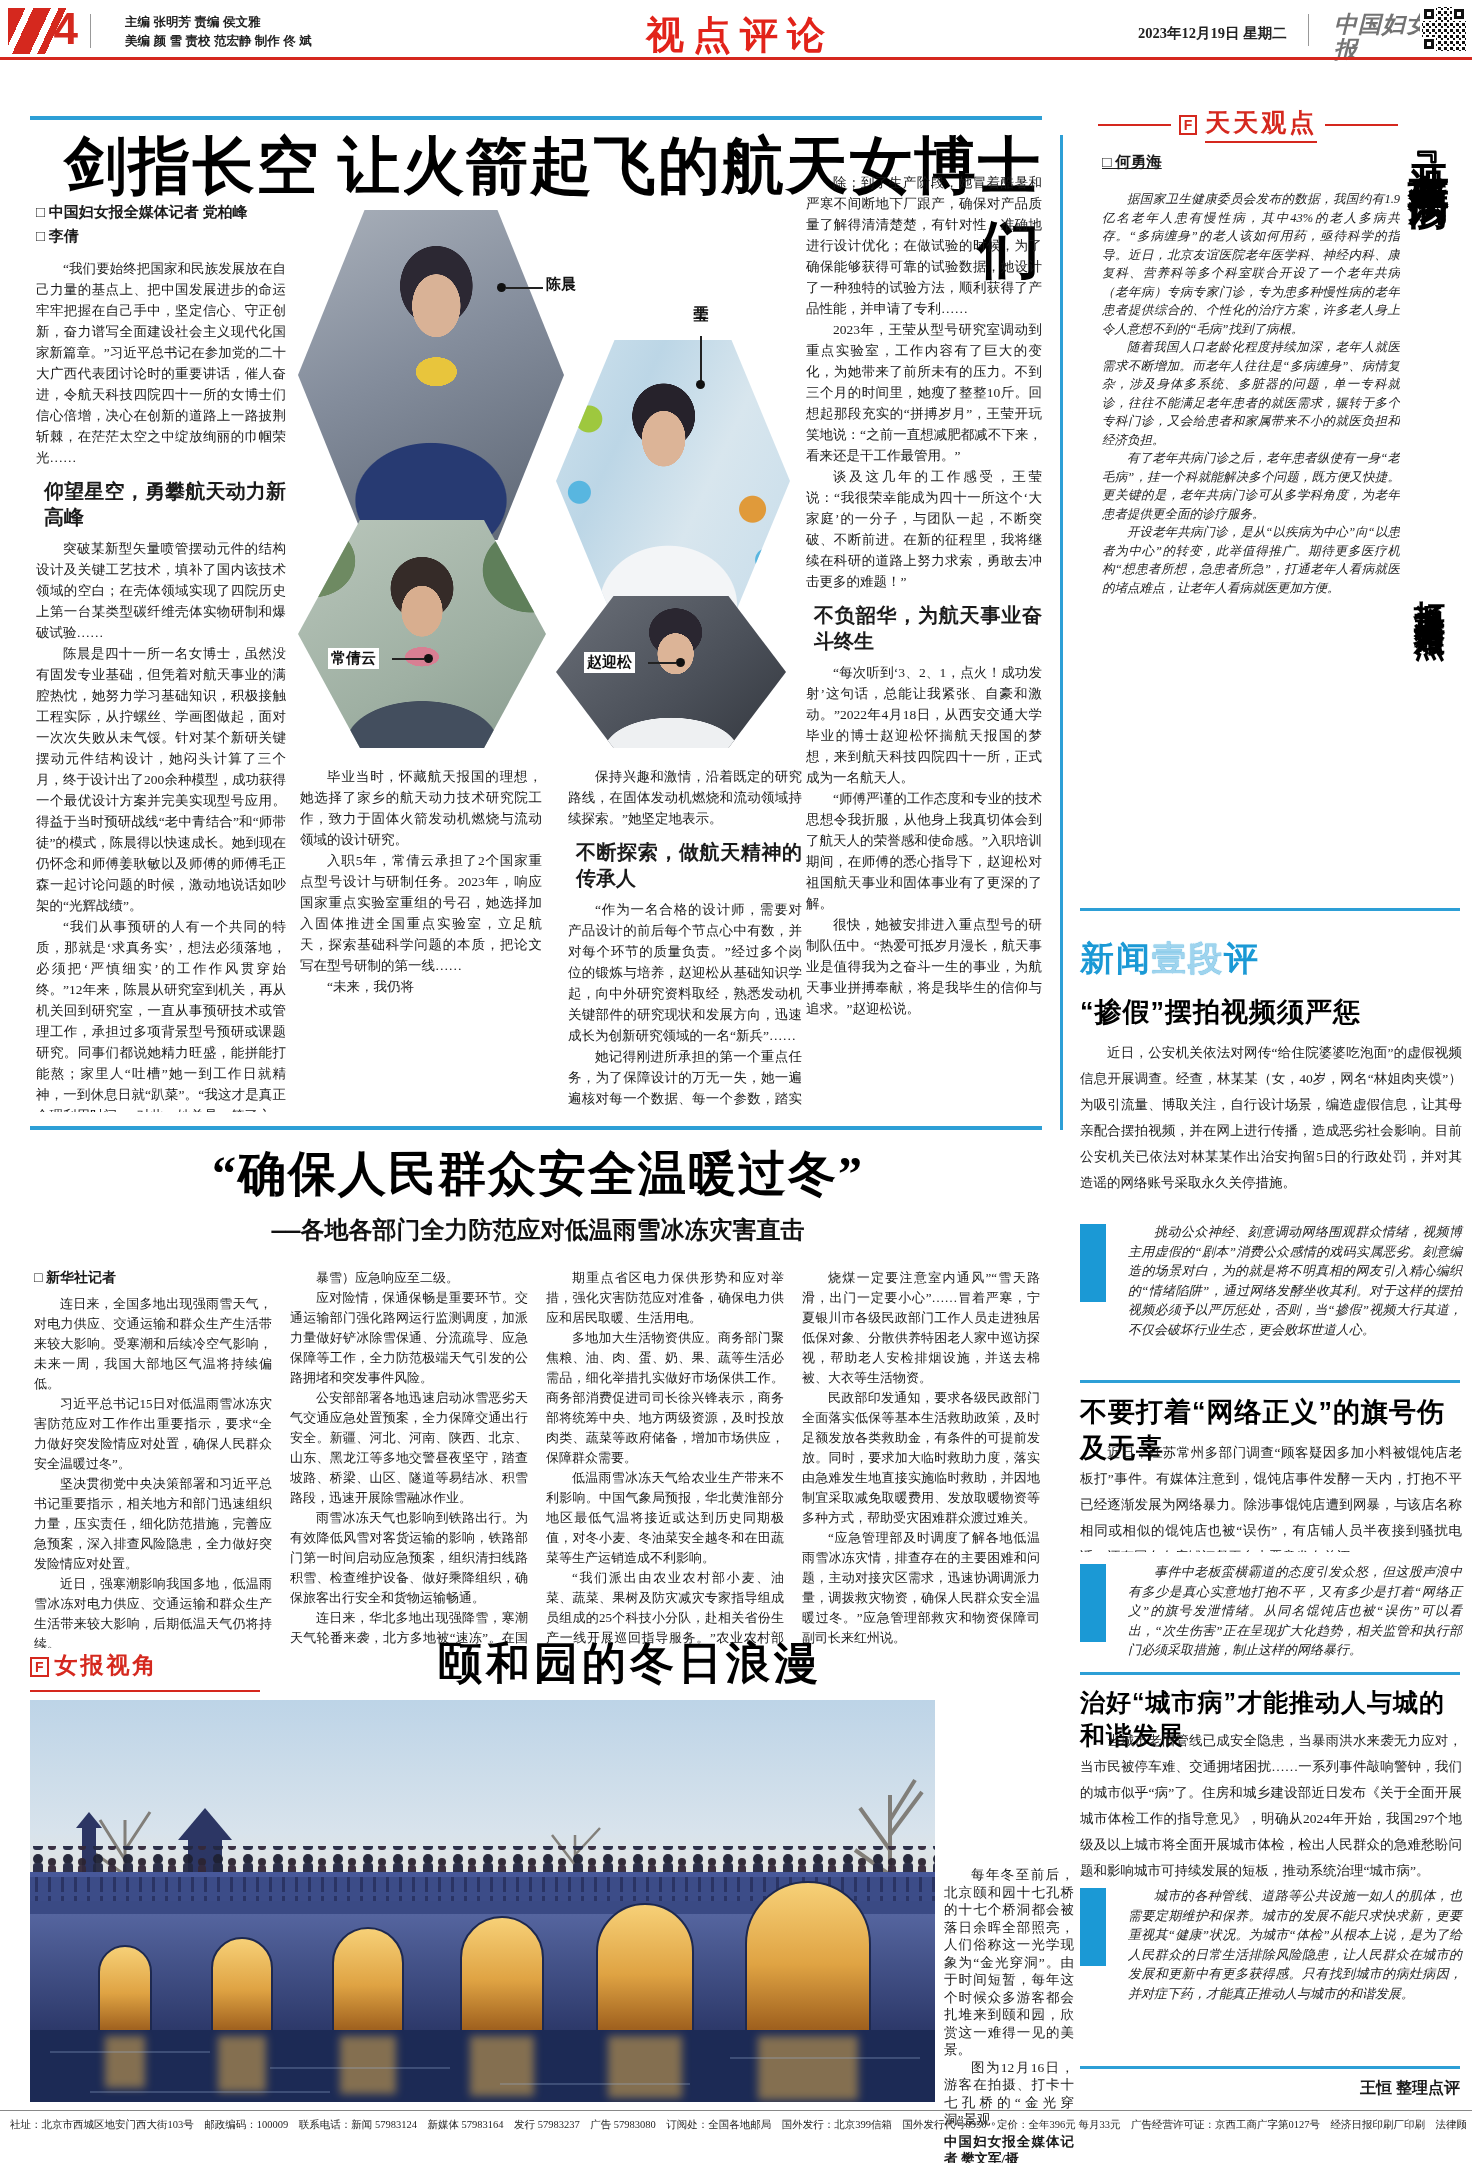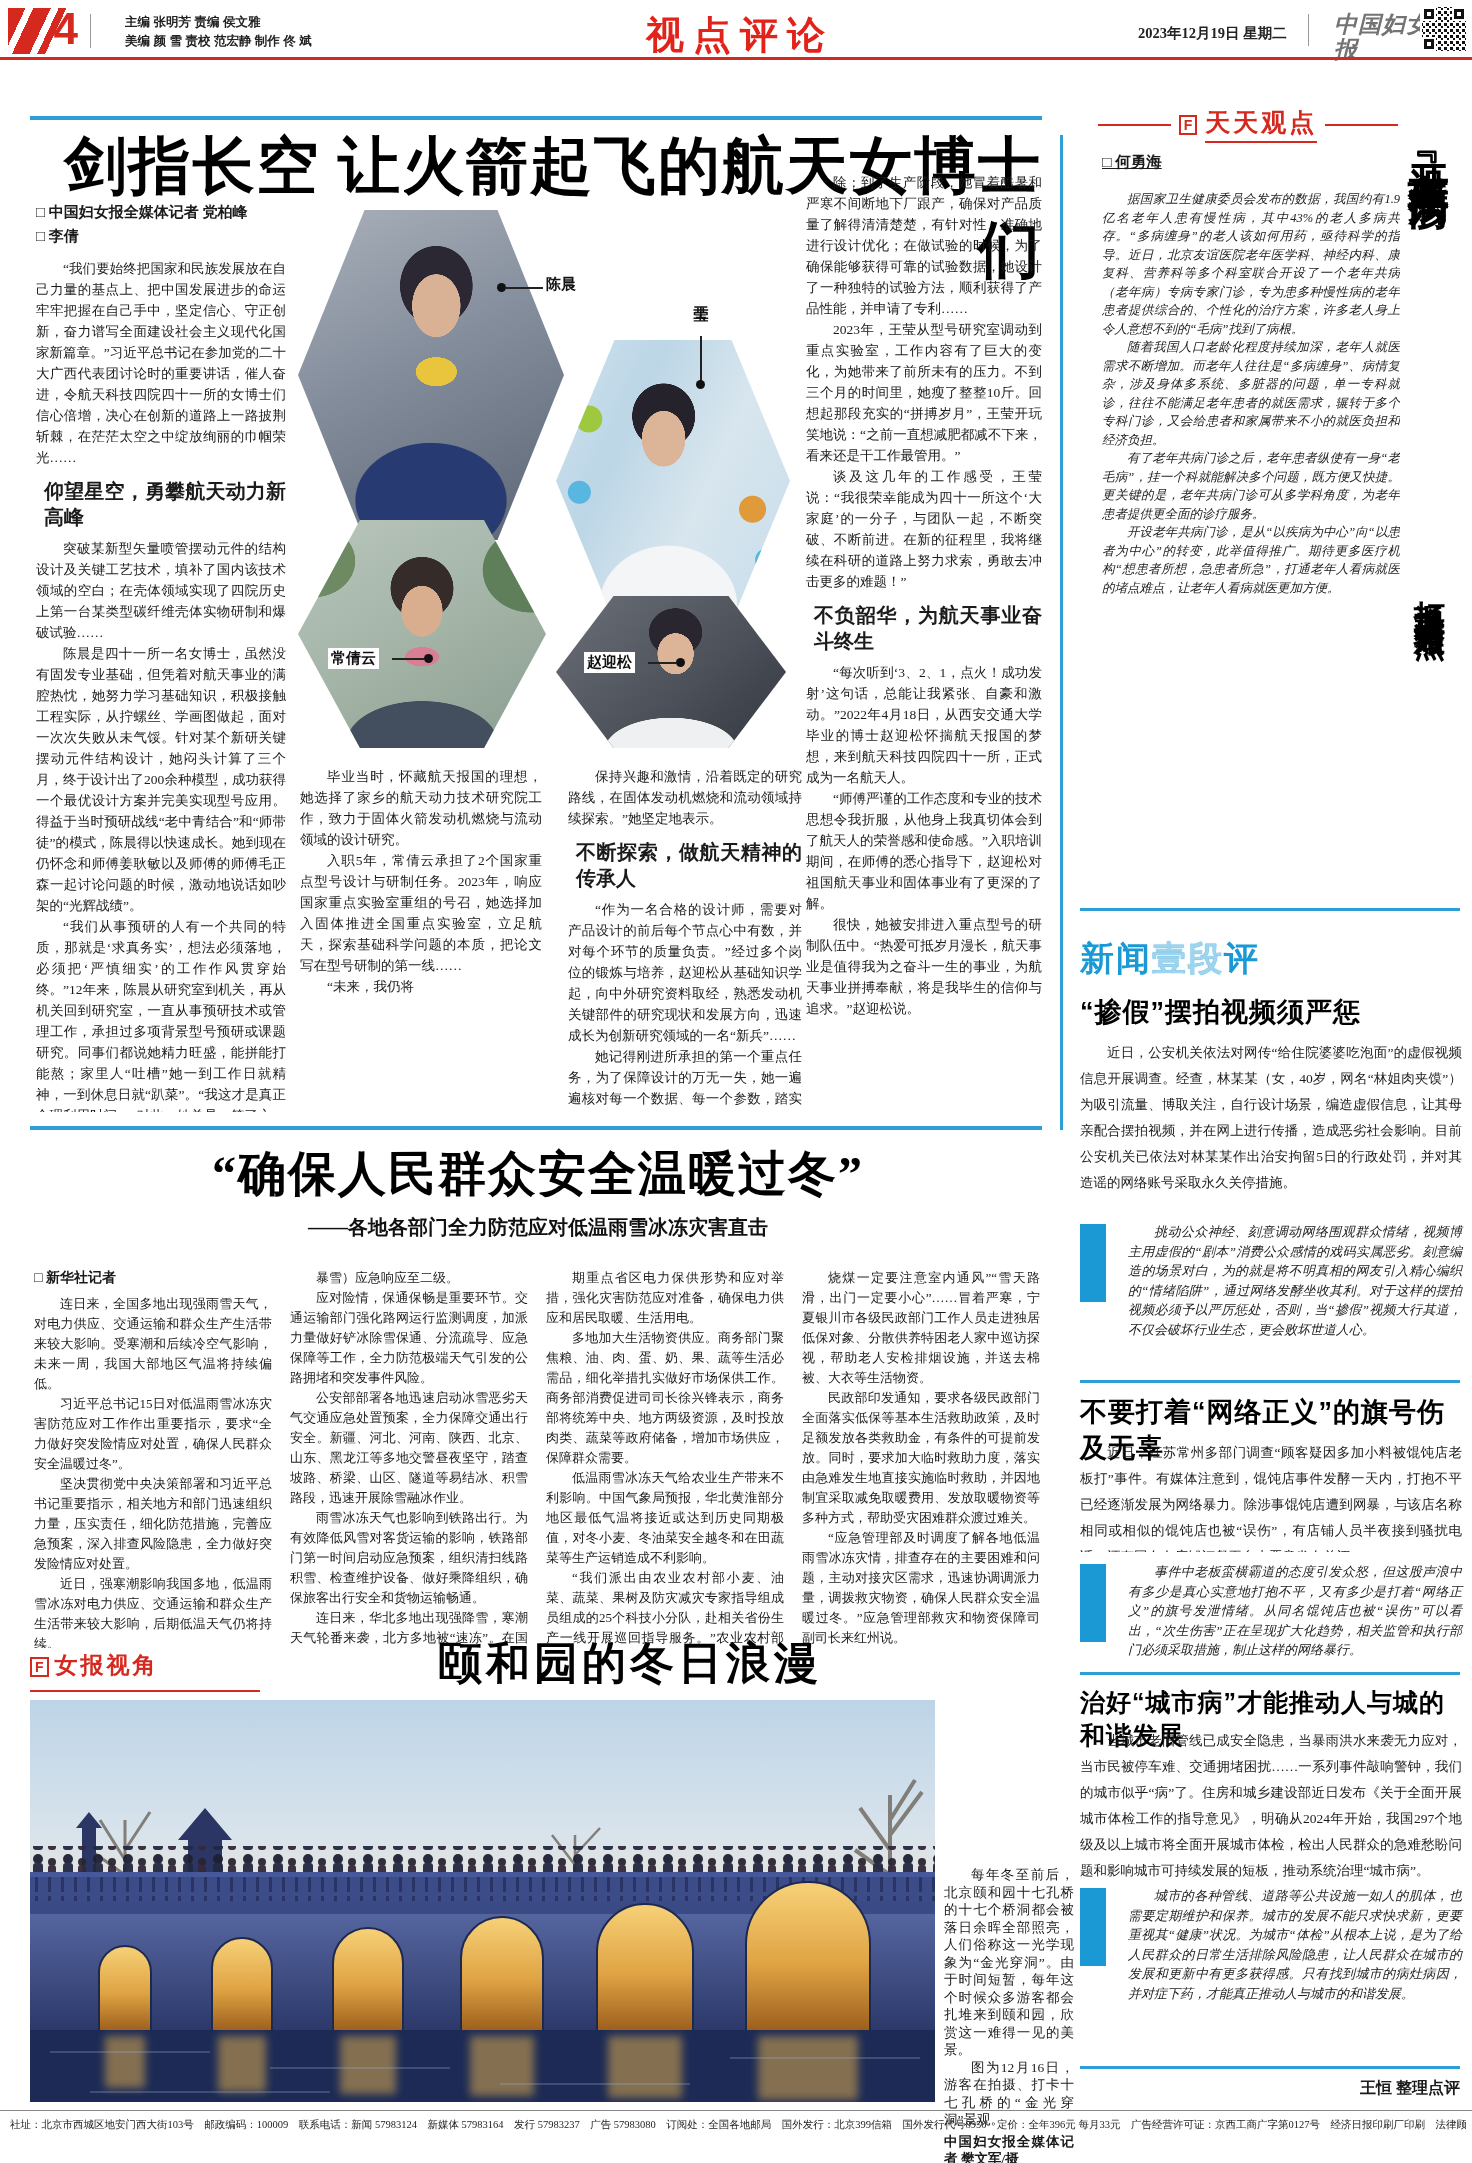--- a/index.html
+++ b/index.html
@@ -97,21 +97,21 @@
   .cmt{position:absolute;left:1080px;width:382px;}
   .cmt .tab{position:absolute;left:0;top:2px;width:26px;height:78px;background:#1b99d5;}
   .cmt .txt{margin-left:48px;font-size:13px;line-height:19.5px;font-style:italic;text-align:justify;color:#222;}
   .cmt .txt p{margin:0;text-indent:2em;}
   #cmt1{top:1222px;} #cmt2{top:1562px;} #cmt3{top:1886px;}
   #occredit{left:1080px;top:2078px;width:380px;text-align:right;font-weight:900;font-size:16px;}
 
   
   #midrule{left:30px;top:1126px;width:1012px;height:4px;background:#2d9fd6;}
   #mid-hl{left:36px;top:1142px;width:1004px;text-align:center;font-size:48px;font-weight:900;letter-spacing:2px;color:#000;}
-  #mid-sub{left:36px;top:1214px;width:1004px;text-align:center;font-size:20px;font-weight:800;color:#111;font-family:Liberation Serif, serif;}
+  #mid-sub{left:36px;top:1214px;width:1004px;text-align:center;font-size:24px;font-weight:800;color:#111;font-family:Liberation Mono, monospace;}
   .mid-col{position:absolute;top:1268px;width:238px;height:380px;font-size:13px;line-height:20px;text-align:justify;overflow:hidden;}
   .mid-col .para{margin:0;text-indent:2em;}
   #midc1{left:34px;} #midc2{left:290px;} #midc3{left:546px;} #midc4{left:802px;}
   #mid-byline{font-weight:700;font-size:14px;margin:0 0 6px;}
 
   
   #pk{left:30px;top:1650px;display:flex;align-items:center;gap:6px;}
   #pk .kicker-txt{font-size:23px;border-bottom:none;}
   #pkrule{left:30px;top:1690px;width:230px;height:2px;background:#d5281e;}
   #photo-title{left:320px;top:1634px;width:620px;text-align:center;font-size:44px;font-weight:900;letter-spacing:4px;color:#000;}

